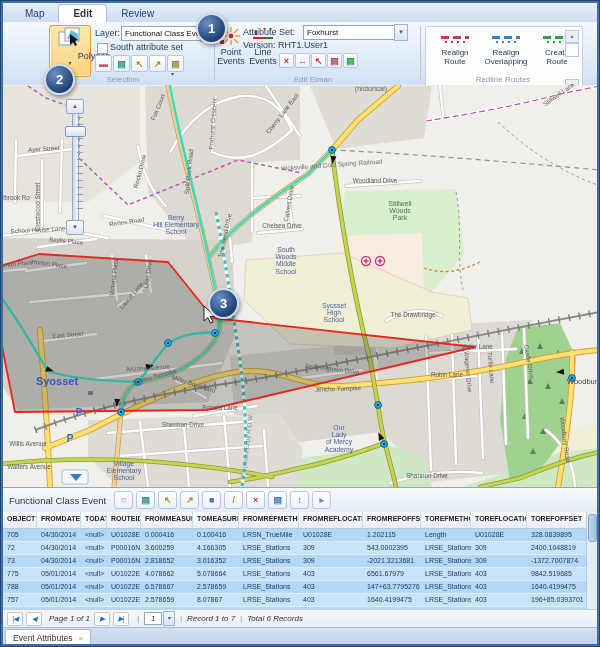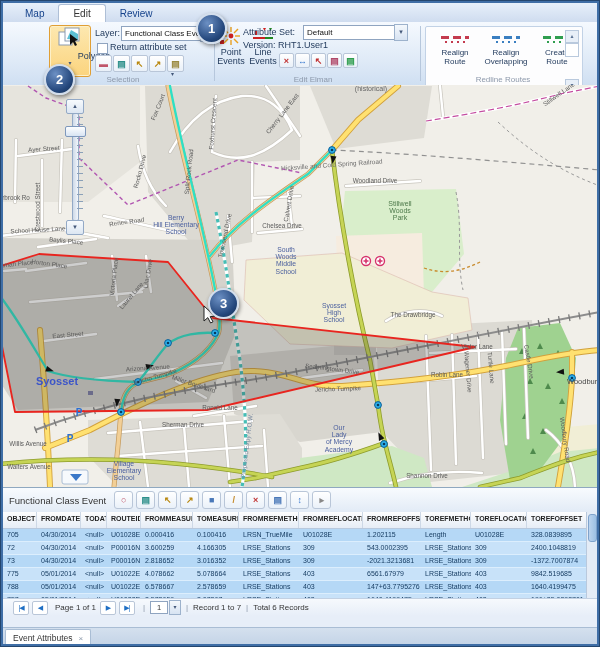--- a/index.html
+++ b/index.html
@@ -1,21 +1,21 @@
 <!DOCTYPE html>
 <html><head>
 <meta charset="utf-8">
 <style>
   html,body{margin:0;padding:0;background:#fff;font-family:"Liberation Sans",sans-serif;}
   #app{position:relative;width:600px;height:647px;overflow:hidden;background:#dfeaf7;}
   .frame{position:absolute;inset:0;border:3px solid #3f6ea6;outline:1px solid #24466e;outline-offset:-1px;z-index:60;pointer-events:none;}
   
   .tabbar{position:absolute;left:3px;top:2px;right:3px;height:20px;background:linear-gradient(#e8f1fb,#cfdcef);display:flex;align-items:flex-end;padding-left:8px;border-bottom:1px solid #aebfd6;}
   .rtab{padding:3px 14px;font-size:10px;color:#15428b;cursor:default;}
-  .rtab.active{background:#fff;border:1px solid #aebfd6;border-bottom:none;border-radius:3px 3px 0 0;font-weight:normal;color:#333;}
+  .rtab.active{background:#fff;border:1px solid #aebfd6;border-bottom:none;border-radius:3px 3px 0 0;font-weight:bold;color:#333;}
   .toolbar{position:absolute;left:3px;top:22px;right:3px;height:63px;background:linear-gradient(#f5f9fe,#dce8f6 70%,#cfdff2);}
   .grp-divider{position:absolute;top:4px;bottom:4px;width:1px;background:#b6c7dc;}
   .grp-label{position:absolute;bottom:1px;font-size:8px;color:#8d99ab;text-align:center;}
   .bigbtn{position:absolute;top:3px;width:38px;height:50px;display:flex;flex-direction:column;align-items:center;font-size:9px;color:#243c5e;border-radius:3px;}
   .bigbtn .cap{margin-top:1px;}
   .bigbtn .dd{font-size:6px;color:#44587a;line-height:4px;}
   .bigbtn.hl{background:linear-gradient(#fde8b0,#fbd47e);border:1px solid #e09f35;box-shadow:inset 0 0 0 1px #fdf0c8;width:40px;}
   .fieldlbl{position:absolute;font-size:9px;color:#243c5e;}
   .combo{position:absolute;height:13px;background:#fff;border:1px solid #8fa4c0;font-size:8px;color:#111;line-height:13px;padding-left:3px;overflow:hidden;white-space:nowrap;}
   .combobtn{position:absolute;width:12px;height:15px;background:linear-gradient(#f4f8fc,#d7e3f2);border:1px solid #9db2cc;font-size:7px;color:#44587a;text-align:center;line-height:14px;}
@@ -54,21 +54,21 @@
   .p-title{font-size:9.5px;color:#333;margin-right:8px;}
   .pi{width:17px;height:16px;border:1px solid #b9c6d8;border-radius:3px;background:linear-gradient(#ffffff,#eaf1f9);display:inline-flex;align-items:center;justify-content:center;font-size:9px;font-weight:bold;margin-right:3px;}
   .grid{position:absolute;left:0;right:0;top:24px;height:97px;background:#fff;overflow:hidden;}
   .g-head{display:flex;height:16px;background:linear-gradient(#fdfdfe,#e6edf6);border-bottom:1px solid #b9c9dd;}
   .g-head span{font-size:7px;font-weight:bold;color:#222;border-right:1px solid #cdd8e6;padding:3px 0 0 4px;overflow:hidden;white-space:nowrap;box-sizing:border-box;flex-shrink:0;}
   .g-row{display:flex;height:12px;background:#b5d8f6;border-bottom:1px solid #dceefd;}
   .g-row.alt{background:#c8e2f9;}
   .g-row span{font-size:7px;color:#13395f;padding:1.5px 0 0 4px;overflow:hidden;white-space:nowrap;box-sizing:border-box;flex-shrink:0;}
   .g-scroll{position:absolute;right:0;top:0;width:10px;height:97px;background:#e4ecf6;border-left:1px solid #b9c9dd;}
   .g-thumb{position:absolute;left:1px;top:2px;width:7px;height:26px;background:linear-gradient(90deg,#bcd4ee,#9cc0e4);border:1px solid #7fa3cc;border-radius:3px;}
-  .pager{position:absolute;left:0;right:0;top:110px;height:17px;background:linear-gradient(#f6f9fd,#e7eef8);border-top:1px solid #c2d0e2;display:flex;align-items:center;font-size:8px;color:#333;padding-left:10px;}
+  .pager{position:absolute;left:0;right:0;top:121px;height:17px;background:linear-gradient(#f6f9fd,#e7eef8);border-top:1px solid #c2d0e2;display:flex;align-items:center;font-size:8px;color:#333;padding-left:4px;font-style:italic;}
   .pgbtn{width:14px;height:12px;border:1px solid #b9c6d8;border-radius:2px;background:#fff;color:#1f6fc4;font-size:7px;text-align:center;line-height:11px;margin-right:3px;letter-spacing:-1px;}
   .pgsep{color:#8a98aa;margin:0 5px;}
   .pgbox{width:16px;height:11px;border:1px solid #8fa4c0;background:#fff;font-size:7.5px;text-align:center;line-height:11px;}
   .pgdd{width:10px;height:13px;border:1px solid #9db2cc;background:linear-gradient(#f4f8fc,#d7e3f2);font-size:6px;color:#44587a;text-align:center;line-height:12px;margin-left:1px;}
   .tabstrip{position:absolute;left:0;right:0;top:139px;height:18px;background:linear-gradient(#d4e0ee,#c3d3e6);border-top:1px solid #a9bdd4;}
   .btab{position:absolute;left:2px;top:1px;height:16px;background:#fff;border:1px solid #a9bdd4;border-bottom:none;border-radius:2px 2px 0 0;font-size:8.5px;color:#333;display:flex;align-items:center;padding:0 7px;}
   .btab .x{color:#8a98aa;margin-left:6px;font-size:8px;}
 </style>
 </head>
 <body>
@@ -90,21 +90,21 @@
           <path d="M10,13 L14,4 L21,8 L21,14 Z" fill="#5cc0d4"></path>
           <path d="M13,8 L13,19 L16,16 L18,20 L20,19 L18,15 L21,14 Z" fill="#111"></path>
         </svg>
       <span class="cap" style="white-space: pre-line; padding-left: 48px;">Polygon</span>
       <span class="dd">▾</span>
     </div>
     <span class="fieldlbl" style="left:92px;top:6px;">Layer:</span>
     <div class="combo" style="left:118px;top:4px;width:78px;">Functional Class Event</div>
     <div class="combobtn" style="left:197px;top:3px;">▾</div>
     <div class="chk" style="left:94px;top:21px;"></div>
-    <span class="fieldlbl" style="left:107px;top:20px;">Return attribute set</span>
+    <span class="fieldlbl" style="left:107px;top:20px;">South attribute set</span>
     <span class="mi" style="left:92px;top:33px;color:#c0566a;">▬</span>
     <span class="mi" style="left:110px;top:33px;color:#2d8f8a;">▤</span>
     <span class="mi" style="left:128px;top:33px;color:#b8860b;">↖</span>
     <span class="mi" style="left:146px;top:33px;color:#b8860b;">↗</span>
     <span class="mi" style="left:164px;top:33px;color:#9a8a40;">▤</span>
     <span class="fieldlbl" style="left:168px;top:48px;font-size:6px;color:#44587a;">▾</span>
     <div class="grp-label" style="left:60px;width:120px;">Selection</div>
     <div class="grp-divider" style="left:211px;"></div>
 
     <div class="bigbtn" style="left:213px;width:30px;">
@@ -130,21 +130,21 @@
           <path d="M5,6 L5,10" stroke="#c22" stroke-width="2"></path>
           <path d="M2,13 H14" stroke="#c22" stroke-width="2"></path>
           <path d="M14,13 H22" stroke="#282" stroke-width="2"></path>
           <path d="M12,3 l3,0 l-1.5,3 z" fill="#c22"></path>
           <path d="M18,3 l3,0 l-1.5,3 z" fill="#282"></path>
         </svg>
       <span class="cap" style="white-space:pre-line;text-align:center;line-height:9px;">Line
 Events</span>
     </div>
     <span class="fieldlbl" style="left:240px;top:5px;text-align:center;">Attribute Set:</span>
-    <div class="combo" style="left:300px;top:3px;width:88px;">Default</div>
+    <div class="combo" style="left:300px;top:3px;width:88px;">Foxhurst</div>
     <div class="combobtn" style="left:391px;top:2px;">▾</div>
     <span class="fieldlbl" style="left:240px;top:18px;">Version: RHT1.User1</span>
     <span class="mi" style="left:276px;top:31px;width:13px;height:13px;color:#c03030;">×</span>
     <span class="mi" style="left:292px;top:31px;width:13px;height:13px;color:#3a7ad0;">↔</span>
     <span class="mi" style="left:308px;top:31px;width:13px;height:13px;color:#c03030;">↖</span>
     <span class="mi" style="left:324px;top:31px;width:13px;height:13px;color:#b04a6a;">▤</span>
     <span class="mi" style="left:340px;top:31px;width:13px;height:13px;color:#2f9e4f;">▤</span>
     <div class="grp-label" style="left:250px;width:120px;">Edit Elman</div>
     <div class="grp-divider" style="left:417px;"></div>
 

